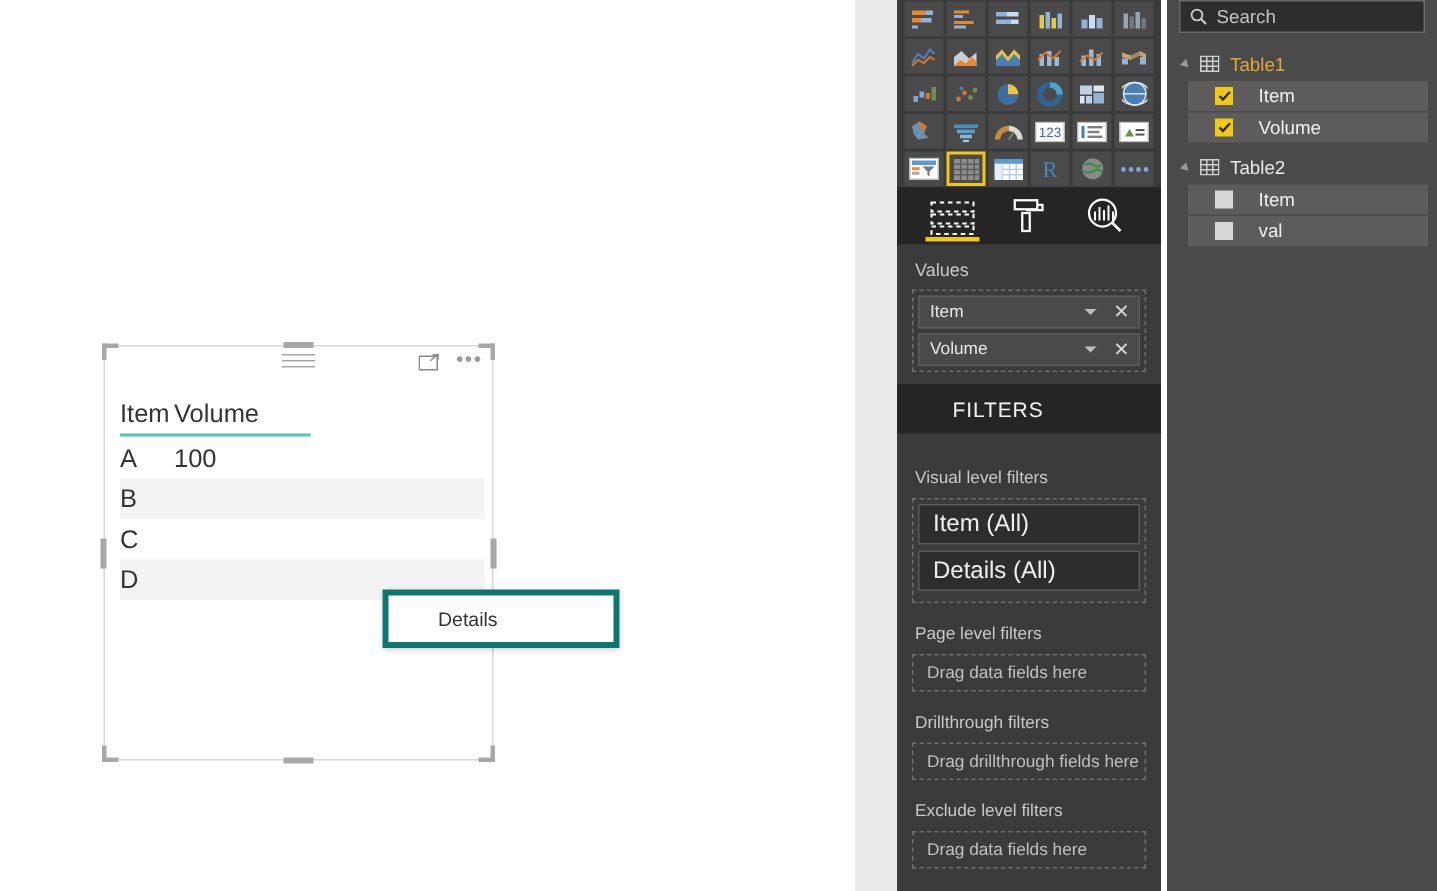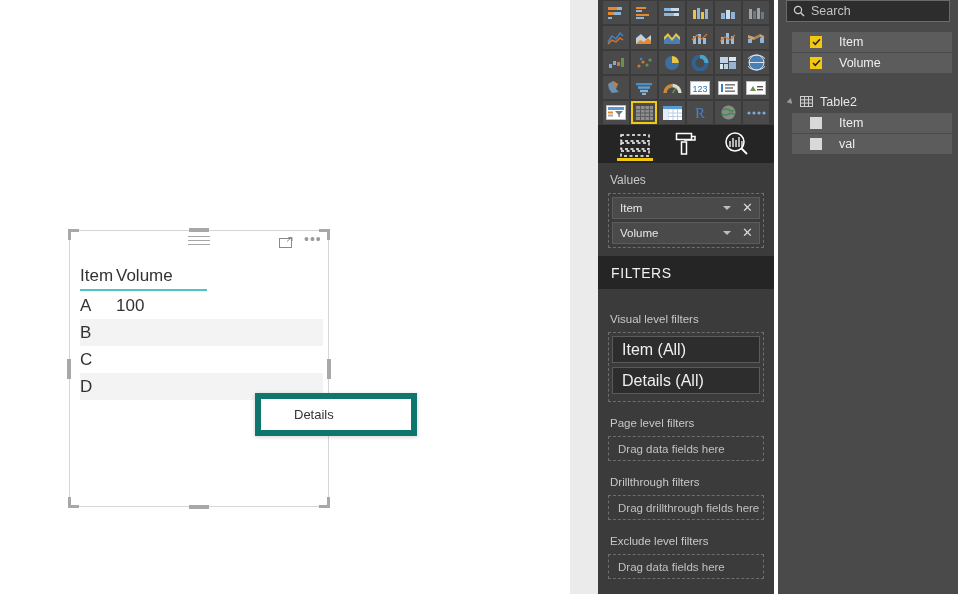--- a/index.html
+++ b/index.html
@@ -49,21 +49,21 @@
   .h.lm{left:-2px;top:50%;margin-top:-10px;width:4px;height:20px;}
   .h.rm{right:-2px;top:50%;margin-top:-10px;width:4px;height:20px;}
 
   
   .ctxmenu{position:absolute;left:107px;top:310px;width:144px;background:#ffffff;
            border:1px solid #e3e3e3;box-shadow:0 1px 4px rgba(0,0,0,.18);padding:6px 0 4px 0;}
   .ctxitem{height:27px;display:flex;align-items:center;padding-left:31px;font-size:13px;color:#333333;position:relative;}
   .ctx-arrow{position:absolute;right:9px;top:50%;margin-top:-4px;width:0;height:0;
              border-top:4px solid transparent;border-bottom:4px solid transparent;border-left:5px solid #555;}
   .submenu{position:absolute;left:255px;top:393px;width:150px;background:#ffffff;
-           border:6px solid #0f766e;box-shadow:0 1px 4px rgba(0,0,0,.18);padding:5px 0;}
+           border:4px solid #0f766e;box-shadow:0 1px 4px rgba(0,0,0,.18);padding:5px 0;}
   .subitem{height:21px;display:flex;align-items:center;padding-left:33px;font-size:13px;color:#333333;}
 
   
   .vizpane{position:absolute;left:598px;top:0;width:176px;height:594px;background:#3b3b3b;}
   .viz-gallery{position:relative;padding:0 4px;}
   .viz-row{display:flex;}
   .viz-cell{width:27px;height:23px;margin:1px;background:#4a4a4a;display:flex;align-items:center;justify-content:center;box-sizing:border-box;}
   .viz-cell.sel{border:2px solid #f2c811;}
   .viz-cell svg{display:block;}
 
@@ -75,21 +75,21 @@
   .well-label{font-size:12px;color:#c8c8c8;margin:4px 0 6px 2px;}
   .dropzone{border:1px dashed #6e6e6e;padding:3px;}
   .chipfield{height:22px;background:#4a4a4a;border:1px solid #5c5c5c;box-sizing:border-box;
              display:flex;align-items:center;margin-bottom:3px;padding:0 4px 0 7px;}
   .chipfield:last-child{margin-bottom:0;}
   .chipfield .nm{flex:1;font-size:11.5px;color:#e8e8e8;}
   .caret{width:0;height:0;border-left:4px solid transparent;border-right:4px solid transparent;border-top:4px solid #bdbdbd;margin-right:9px;}
   .xbtn{color:#d8d8d8;font-size:13px;line-height:12px;padding:0 2px;}
 
   .filters-hdr{height:33px;background:#252525;display:flex;align-items:center;padding-left:13px;}
-  .filters-hdr span{font-size:14px;color:#f2f2f2;letter-spacing:.6px;font-weight:400;}
+  .filters-hdr span{font-size:14px;color:#f2f2f2;letter-spacing:.6px;font-weight:400;margin-left:24px;}
 
   .filters-body{padding:20px 10px 0 10px;}
   .flt-label{font-size:11.5px;color:#c8c8c8;margin:4px 0 7px 2px;}
   .fltchip{height:27px;background:#2d2d2d;border:1px solid #5a5a5a;box-sizing:border-box;
            display:flex;align-items:center;padding-left:9px;margin-bottom:4px;}
   .fltchip .t{font-size:16px;color:#efefef;}
   .dropbox{height:25px;border:1px dashed #6e6e6e;display:flex;align-items:center;padding-left:9px;box-sizing:border-box;}
   .dropbox .t{font-size:11.5px;color:#c0c0c0;}
   .sp{height:11px;}
 
@@ -513,40 +513,50 @@
     <div class="searchbox">
       <svg width="12" height="12" viewBox="0 0 12 12">
         <circle cx="5" cy="5" r="3.6" fill="none" stroke="#cfcfcf" stroke-width="1.2"></circle>
         <path d="M7.7 7.7 L11 11" stroke="#cfcfcf" stroke-width="1.4"></path>
       </svg>
       <span class="ph">Search</span>
     </div>
 
     <div class="fields-list">
 
+      <div class="tablerow">
+        <span class="tri"></span>
+        <svg width="13" height="11" viewBox="0 0 13 11">
+          <rect x="0.5" y="0.5" width="12" height="10" fill="none" stroke="#d0d0d0"></rect>
+          <g stroke="#d0d0d0">
+              <path d="M0.5 3.8 H12.5 M0.5 7.1 H12.5 M4.5 0.5 V10.5 M8.5 0.5 V10.5"></path>
+            </g>
+        </svg>
+        <span class="nm">Table1</span>
+      </div>
 
       <div class="fieldrow">
         <span class="cbox on">
           <svg width="9" height="8" viewBox="0 0 9 8">
               <path d="M1 4 L3.3 6.3 L8 1.2" fill="none" stroke="#2a2a2a" stroke-width="1.6"></path>
             </svg>
         </span>
         <span class="nm">Item</span>
       </div>
 
       <div class="fieldrow">
         <span class="cbox on">
           <svg width="9" height="8" viewBox="0 0 9 8">
               <path d="M1 4 L3.3 6.3 L8 1.2" fill="none" stroke="#2a2a2a" stroke-width="1.6"></path>
             </svg>
         </span>
         <span class="nm">Volume</span>
       </div>
 
-      <div class="tablerow" style="margin-top:18px">
+      <div class="tablerow" style="margin-top:6px">
         <span class="tri"></span>
         <svg width="13" height="11" viewBox="0 0 13 11">
           <rect x="0.5" y="0.5" width="12" height="10" fill="none" stroke="#d0d0d0"></rect>
           <g stroke="#d0d0d0">
               <path d="M0.5 3.8 H12.5 M0.5 7.1 H12.5 M4.5 0.5 V10.5 M8.5 0.5 V10.5"></path>
             </g>
         </svg>
         <span class="nm plain">Table2</span>
       </div>
 

